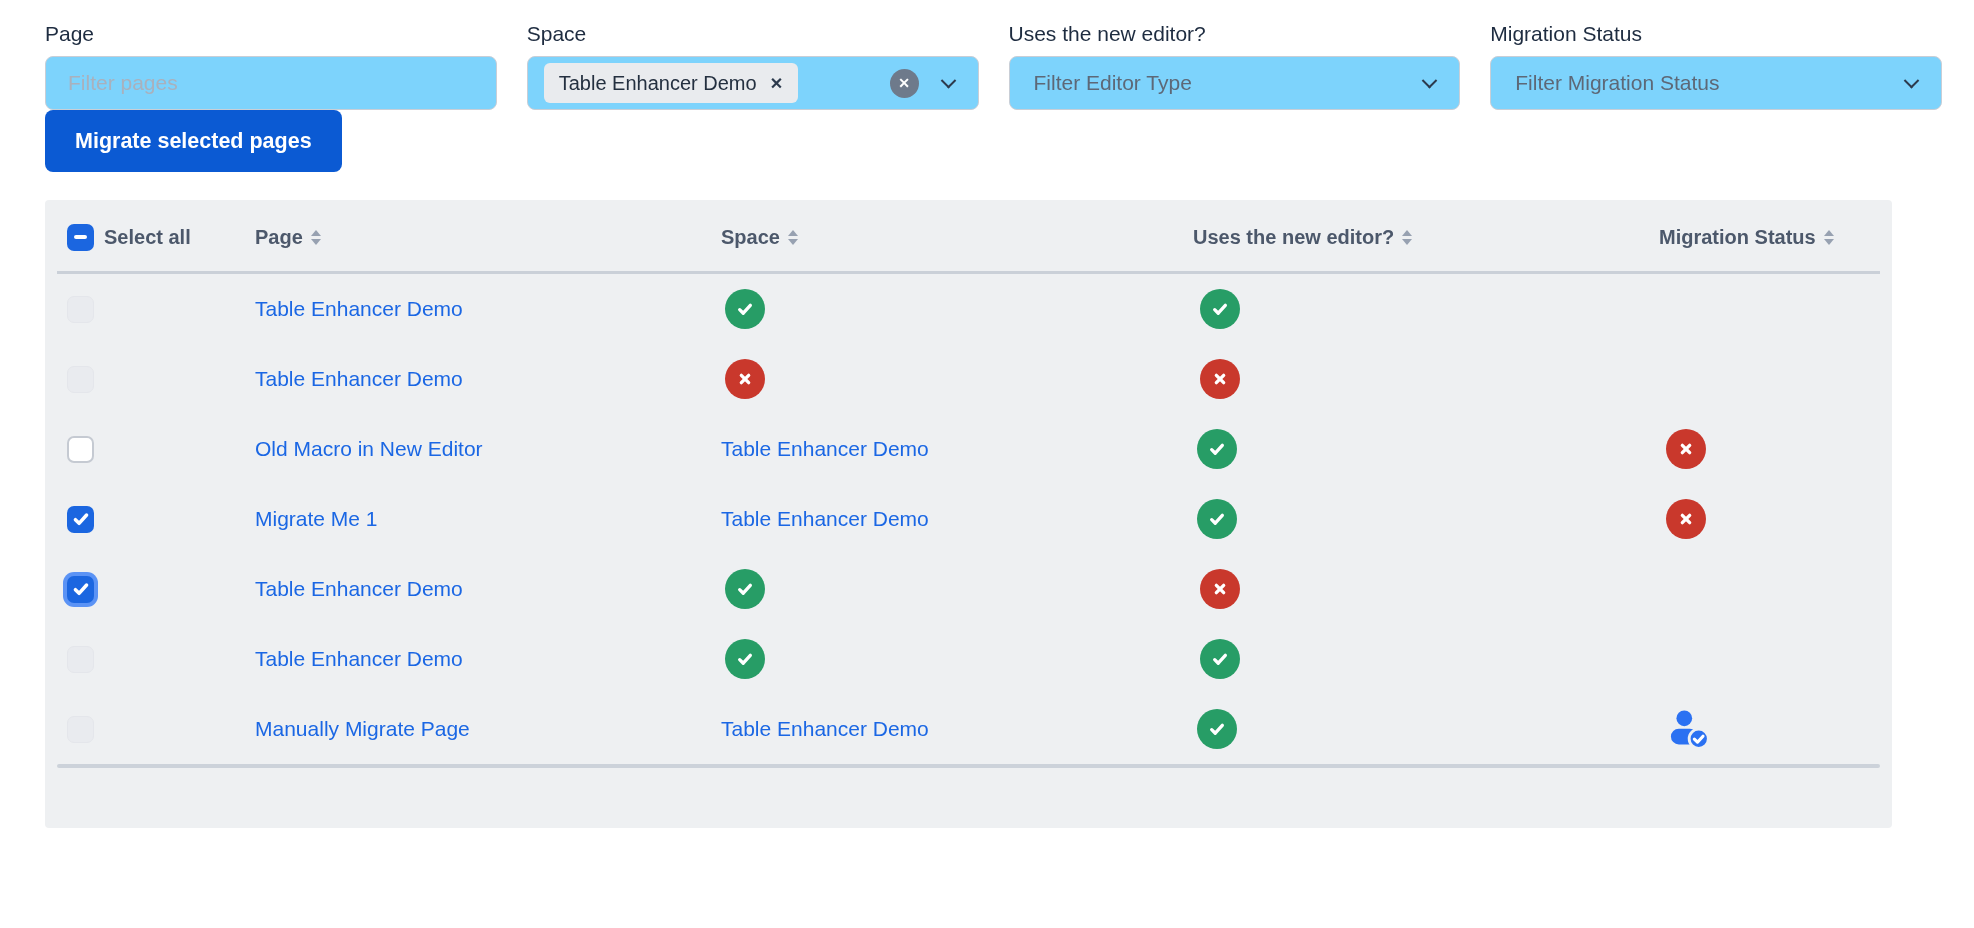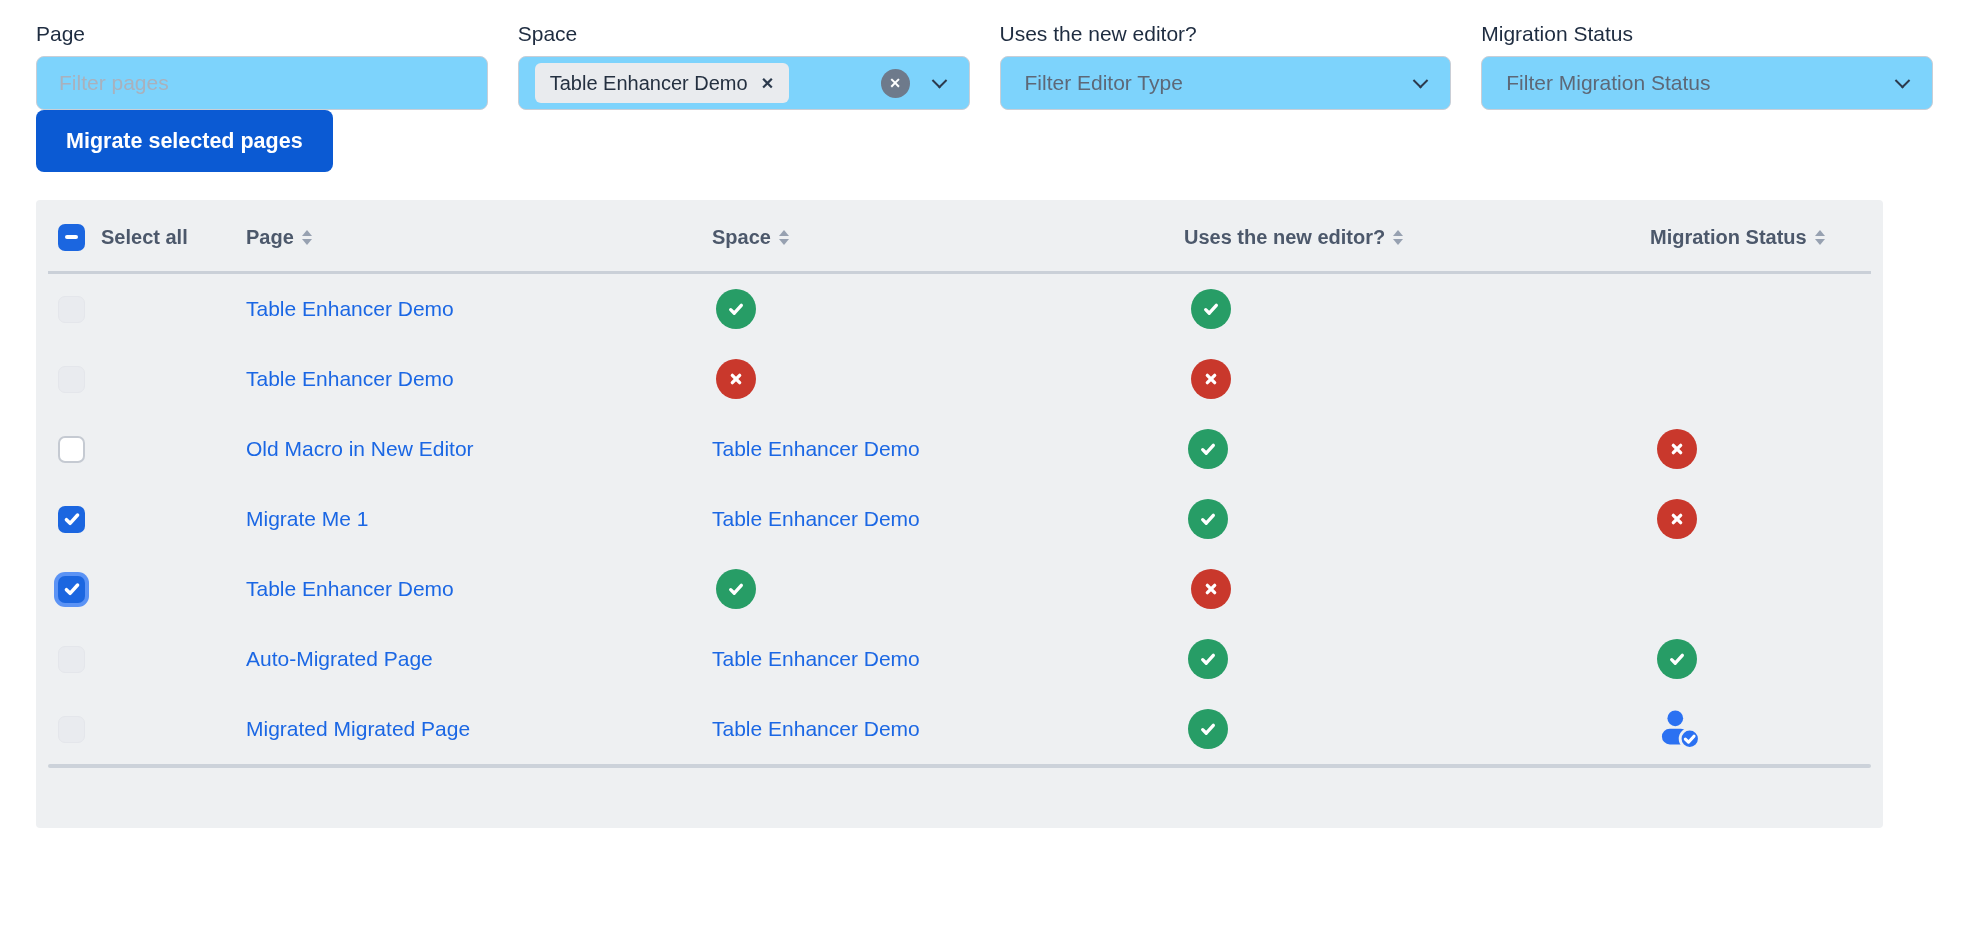--- a/index.html
+++ b/index.html
@@ -1,18 +1,18 @@
 <!DOCTYPE html>
 <html><head>
 <meta charset="utf-8">
 <style>
   * { box-sizing: border-box; margin: 0; padding: 0; }
   html,body { width: 1974px; height: 928px; background: #ffffff;
     font-family: "Liberation Sans", sans-serif; color: #1e2c40; }
-  .page { padding: 22px 0 0 36px; }
+  .page { padding: 22px 0 0 45px; }
 
   
   .filters { display: grid; grid-template-columns: repeat(4, 1fr); gap: 30px; width: 1897px; }
   .filter-label { font-size: 21px; font-weight: 500; color: #1e2c40; margin-bottom: 10px; }
   .box { height: 54px; background: #7dd3fc; border: 1.5px solid #c9ced6; border-radius: 8px;
          display: flex; align-items: center; width: 100%; }
   input.box { padding: 0 22px; font-size: 21px; color: #1e2c40; outline: none;
               font-family: "Liberation Sans", sans-serif; }
   input.box::placeholder { color: #a9b1bd; }
   .select-box { padding: 0 24px; cursor: pointer; justify-content: space-between; }
@@ -34,21 +34,21 @@
     cursor: pointer; font-family: "Liberation Sans", sans-serif; display: block; }
 
   
   .table { margin-top: 28px; width: 1847px; background: #eef0f2; border-radius: 4px; }
   .grid-row { display: grid; grid-template-columns: 210px 466px 472px 466px 1fr; align-items: center; }
   .thead { height: 74px; position: relative; }
   .thead::after { content: ""; position: absolute; left: 12px; right: 12px; bottom: 0;
                   height: 3px; background: #cad0d8; }
   .th { display: flex; align-items: center; font-weight: 700; font-size: 20px; color: #4c586b;
         cursor: pointer; }
-  .sel-cell { padding-left: 22px; display: flex; align-items: center; gap: 16px; }
+  .sel-cell { padding-left: 22px; display: flex; align-items: center; gap: 10px; }
   .sel-label { font-weight: 700; font-size: 20px; color: #4c586b; }
   .sort { display: inline-flex; flex-direction: column; gap: 3px; margin-left: 8px; }
   .tri-up { width: 0; height: 0; border-left: 5px solid transparent; border-right: 5px solid transparent;
             border-bottom: 6px solid #97a1b1; }
   .tri-down { width: 0; height: 0; border-left: 5px solid transparent; border-right: 5px solid transparent;
               border-top: 6px solid #97a1b1; }
 
   .trow { height: 70px; }
   .c0 { padding-left: 22px; }
   .c3 { padding-left: 4px; }
@@ -267,21 +267,20 @@
                 <path d="M7.6 7.6l8.8 8.8M16.4 7.6l-8.8 8.8" fill="none" stroke="#fff" stroke-width="4" stroke-linecap="round"></path>
               </svg>
             </span>
           </div>
   </div>
 
   <div class="trow grid-row">
     <div class="c0">
             <span class="cb disabled"></span>
           </div>
-    <div class="c1"><a class="link">Auto-Migrated Page</a></div>
     <div class="c2"><a class="link">Table Enhancer Demo</a></div>
     <div class="c3">
             <span class="status check">
               <svg viewBox="0 0 24 24" width="22" height="22">
                 <path d="M6.2 12.7l3.9 3.9 7.7-8.6" fill="none" stroke="#fff" stroke-width="3.6" stroke-linecap="round" stroke-linejoin="round"></path>
               </svg>
             </span>
           </div>
     <div class="c4">
             <span class="status check">
@@ -289,21 +288,21 @@
                 <path d="M6.2 12.7l3.9 3.9 7.7-8.6" fill="none" stroke="#fff" stroke-width="3.6" stroke-linecap="round" stroke-linejoin="round"></path>
               </svg>
             </span>
           </div>
   </div>
 
   <div class="trow grid-row">
     <div class="c0">
             <span class="cb disabled"></span>
           </div>
-    <div class="c1"><a class="link">Migrated Migrated Page</a></div>
+    <div class="c1"><a class="link">Manually Migrate Page</a></div>
     <div class="c2"><a class="link">Table Enhancer Demo</a></div>
     <div class="c3">
             <span class="status check">
               <svg viewBox="0 0 24 24" width="22" height="22">
                 <path d="M6.2 12.7l3.9 3.9 7.7-8.6" fill="none" stroke="#fff" stroke-width="3.6" stroke-linecap="round" stroke-linejoin="round"></path>
               </svg>
             </span>
           </div>
     <div class="c4">
             <span class="user-wrap">

